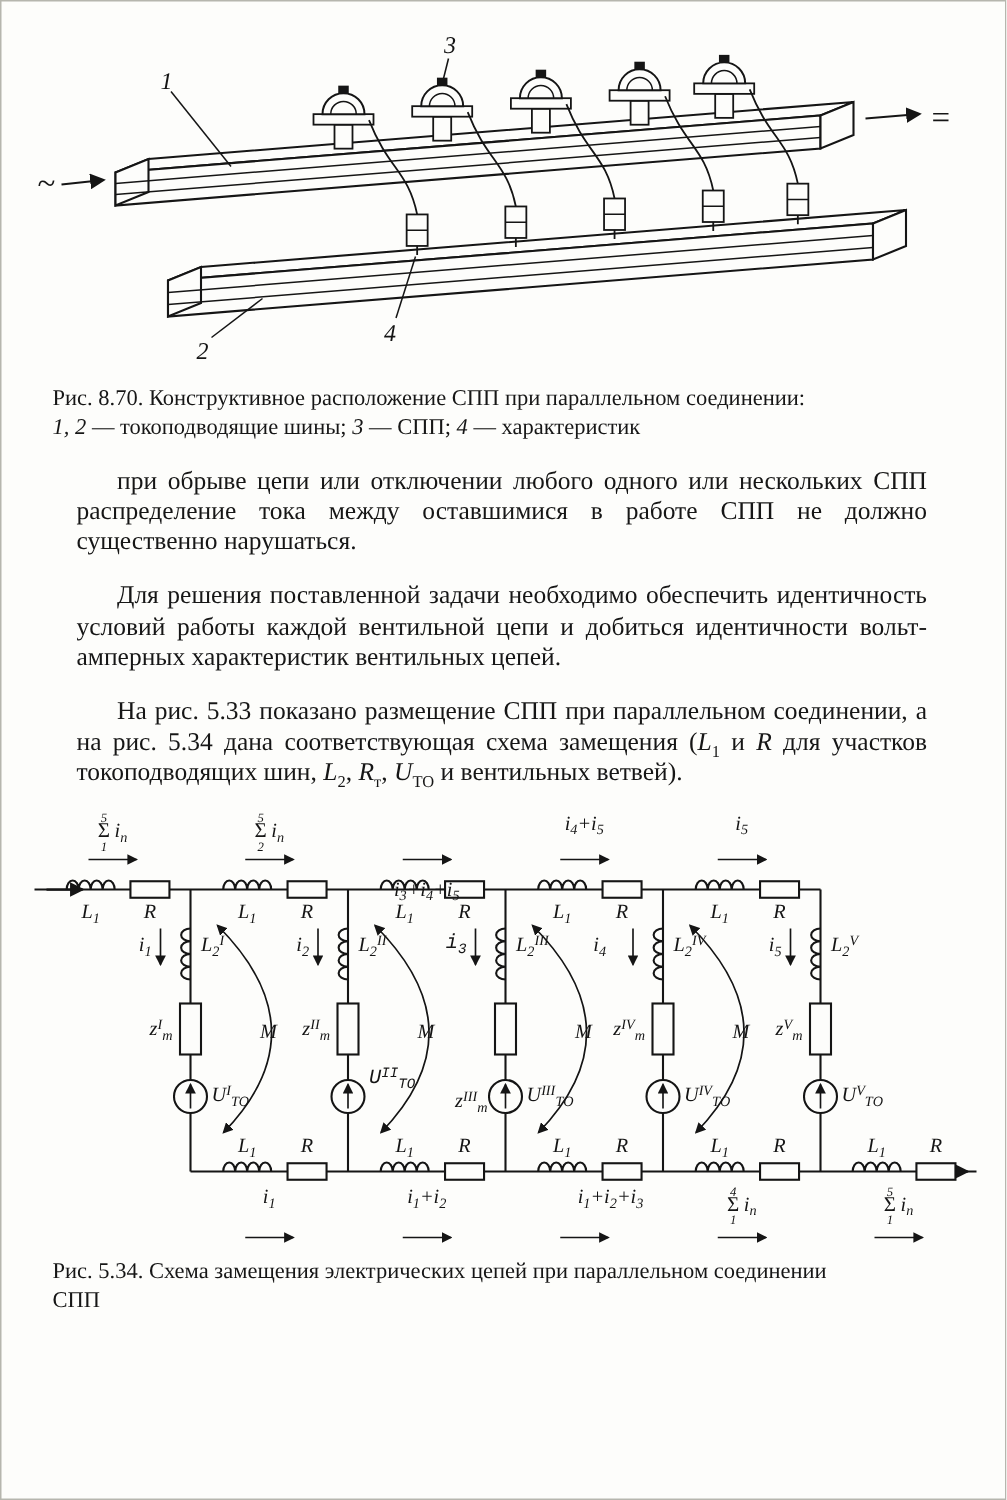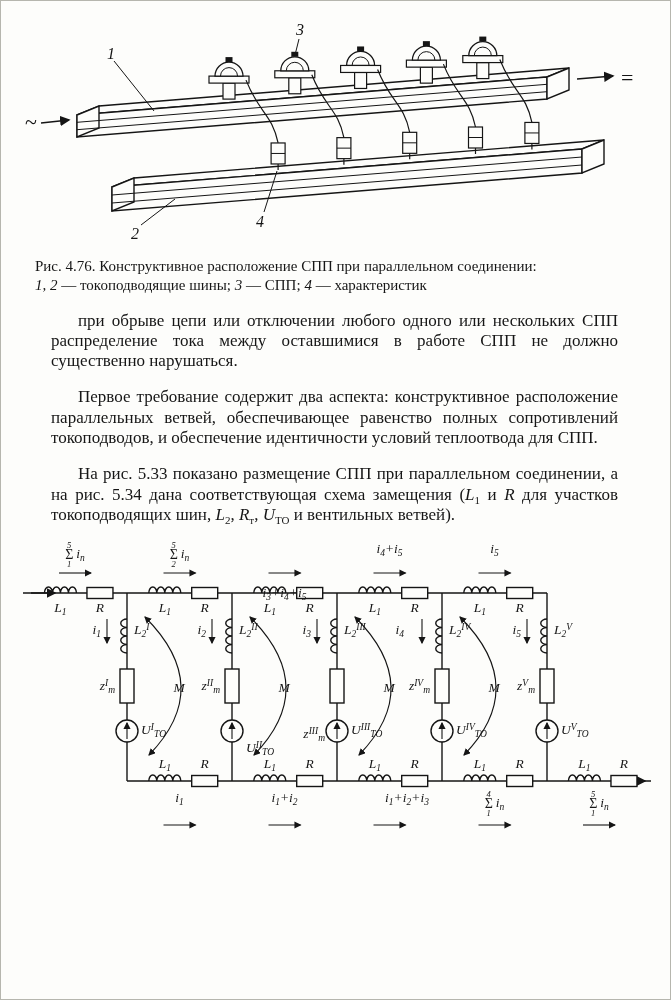--- a/index.html
+++ b/index.html
@@ -115,27 +115,27 @@
         <path d="M 457.3 40.58 A 8.5 8.5 0 0 1 474.3 40.58" fill="none" stroke="#151515" stroke-width="1"></path>
         <rect x="462.3" y="21.58" width="7" height="5" fill="#151515"></rect>
         <path d="M 482.8 44.58 C 495.8 77.58 508.9 78.44 514.9 107.44" fill="none" stroke="#151515" stroke-width="1.2"></path>
         <rect x="507.9" y="107.44" width="14" height="21" fill="#fdfdfb" stroke="#151515" stroke-width="1.2"></rect>
         <line x1="507.9" y1="117.94" x2="521.9" y2="117.94" stroke="#151515" stroke-width="1"></line>
         <line x1="514.9" y1="128.44" x2="514.9" y2="134.44" stroke="#151515" stroke-width="1.2"></line>
       </svg>
   </div>
 
   <div class="caption">
-    <div class="line">Рис. 4.76. Конструктивное расположение СПП при параллельном соединении:</div>
+    <div class="line">Рис. 8.70. Конструктивное расположение СПП при параллельном соединении:</div>
     <div class="line"><span class="it">1, 2</span><span> — токоподводящие шины; </span><span class="it">3</span><span> — СПП; </span><span class="it">4</span><span> — характеристик</span></div>
   </div>
 
   <div class="bodytext">
     <p><span>при обрыве цепи или отключении любого одного или нескольких СПП распределение тока между оставшимися в работе СПП не должно существенно нарушаться.</span></p>
-    <p><span>Первое требование содержит два аспекта: конструктивное расположение параллельных ветвей, обеспечивающее равенство полных сопротивлений токоподводов, и обеспечение идентичности условий теплоотвода для СПП.</span></p>
+    <p><span>Для решения поставленной задачи необходимо обеспечить идентичность условий работы каждой вентильной цепи и добиться идентичности вольт-амперных характеристик вентильных цепей.</span></p>
     <p><span>На рис. 5.33 показано размещение СПП при параллельном соединении, а на рис. 5.34 дана соответствующая схема замещения (</span><span class="it">L</span><sub>1</sub><span> и </span><span class="it">R</span><span> для участков токоподводящих шин, </span><span class="it">L</span><sub>2</sub><span>, </span><span class="it">R</span><sub>т</sub><span>, </span><span class="it">U</span><sub>ТО</sub><span> и вентильных ветвей).</span></p>
   </div>
 
   <div class="fig" id="fig534">
     <svg id="circuit-svg" viewBox="0 0 640 292" width="640" height="292">
       <defs>
         <marker id="arrB" viewBox="0 0 10 10" refX="8.5" refY="5" markerWidth="6.5" markerHeight="6.5" orient="auto-start-reverse">
           <path d="M0 0 L10 5 L0 10 z" fill="#151515"></path>
         </marker>
       </defs>
@@ -256,36 +256,38 @@
             <span class="sg-dn">1</span>
           </span><span class="it">i</span><sub>n</sub></div>
         <div class="clbl" style="left: 84px; top: 82px; transform: translateX(-100%);"><span class="it">i</span><sub>1</sub></div>
         <div class="clbl" style="left: 117px; top: 82px;"><span class="it">L</span><sub>2</sub><sup>I</sup></div>
         <div class="clbl" style="left: 98px; top: 138px; transform: translateX(-100%);"><span class="it">z</span><sup>I</sup><sub>т</sub></div>
         <div class="clbl" style="left: 124px; top: 182px;"><span class="it">U</span><sup>I</sup><sub>ТО</sub></div>
         <div class="clbl" style="left: 162px; top: 140px; transform: translateX(-50%);"><span class="it">M</span></div>
         <div class="clbl" style="left: 189px; top: 82px; transform: translateX(-100%);"><span class="it">i</span><sub>2</sub></div>
         <div class="clbl" style="left: 222px; top: 82px;"><span class="it">L</span><sub>2</sub><sup>II</sup></div>
         <div class="clbl" style="left: 203px; top: 138px; transform: translateX(-100%);"><span class="it">z</span><sup>II</sup><sub>т</sub></div>
-        <div class="clbl" style="left: 229px; top: 200px;"><span class="it">U</span><sup>II</sup><sub>ТО</sub></div>
+        <div class="clbl" style="left: 229px; top: 170px; font-family: Liberation Mono, monospace;"><span class="it">U</span><sup>II</sup><sub>ТО</sub></div>
         <div class="clbl" style="left: 267px; top: 140px; transform: translateX(-50%);"><span class="it">M</span></div>
-        <div class="clbl" style="left: 294px; top: 82px; transform: translateX(-100%);"><span class="it">i</span><sub>3</sub></div>
+        <div class="clbl" style="left: 294px; top: 82px; transform: translateX(-100%); font-family: Liberation Mono, monospace;"><span class="it">i</span><sub>3</sub></div>
         <div class="clbl" style="left: 327px; top: 82px;"><span class="it">L</span><sub>2</sub><sup>III</sup></div>
         <div class="clbl" style="left: 308px; top: 138px; transform: translateX(-100%); margin-top: 48px;"><span class="it">z</span><sup>III</sup><sub>т</sub></div>
         <div class="clbl" style="left: 334px; top: 182px;"><span class="it">U</span><sup>III</sup><sub>ТО</sub></div>
         <div class="clbl" style="left: 372px; top: 140px; transform: translateX(-50%);"><span class="it">M</span></div>
         <div class="clbl" style="left: 387px; top: 82px; transform: translateX(-100%);"><span class="it">i</span><sub>4</sub></div>
         <div class="clbl" style="left: 432px; top: 82px;"><span class="it">L</span><sub>2</sub><sup>IV</sup></div>
         <div class="clbl" style="left: 413px; top: 138px; transform: translateX(-100%);"><span class="it">z</span><sup>IV</sup><sub>т</sub></div>
         <div class="clbl" style="left: 439px; top: 182px;"><span class="it">U</span><sup>IV</sup><sub>ТО</sub></div>
         <div class="clbl" style="left: 477px; top: 140px; transform: translateX(-50%);"><span class="it">M</span></div>
         <div class="clbl" style="left: 504px; top: 82px; transform: translateX(-100%);"><span class="it">i</span><sub>5</sub></div>
         <div class="clbl" style="left: 537px; top: 82px;"><span class="it">L</span><sub>2</sub><sup>V</sup></div>
         <div class="clbl" style="left: 518px; top: 138px; transform: translateX(-100%);"><span class="it">z</span><sup>V</sup><sub>т</sub></div>
         <div class="clbl" style="left: 544px; top: 182px;"><span class="it">U</span><sup>V</sup><sub>ТО</sub></div>
       </div>
   </div>
 
   <div class="caption">
+    <div class="line">Рис. 5.34. Схема замещения электрических цепей при параллельном соединении</div>
+    <div class="line">СПП</div>
   </div>
 
 
 </div>
 
 </body></html>

